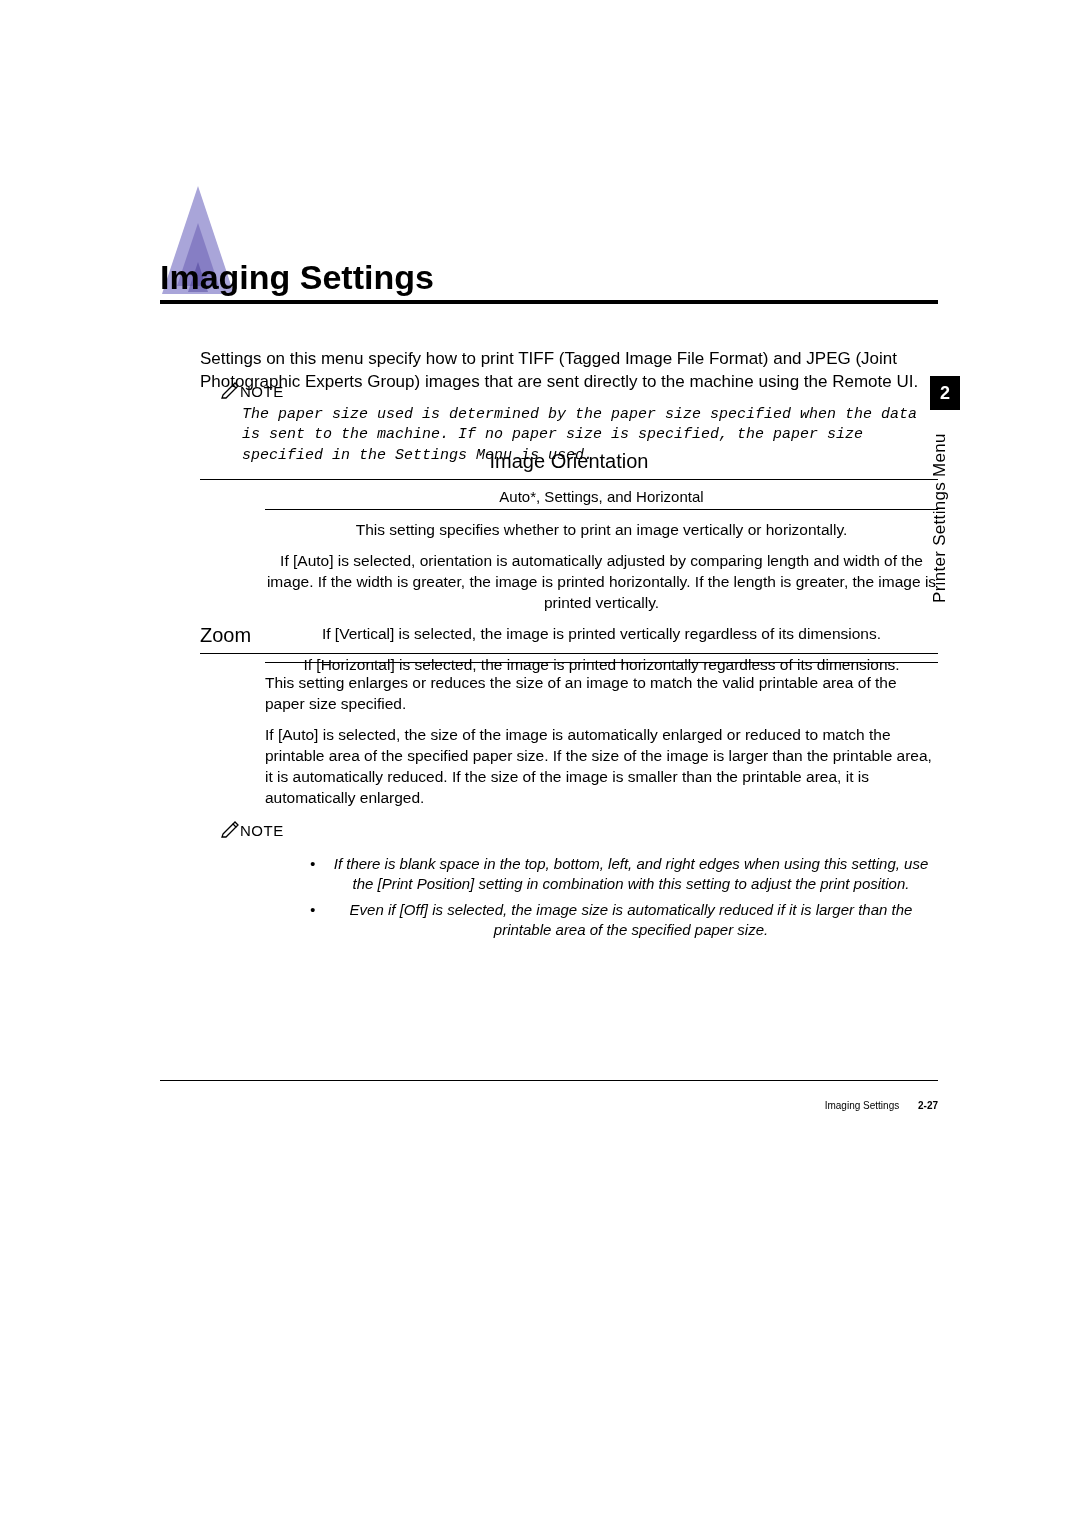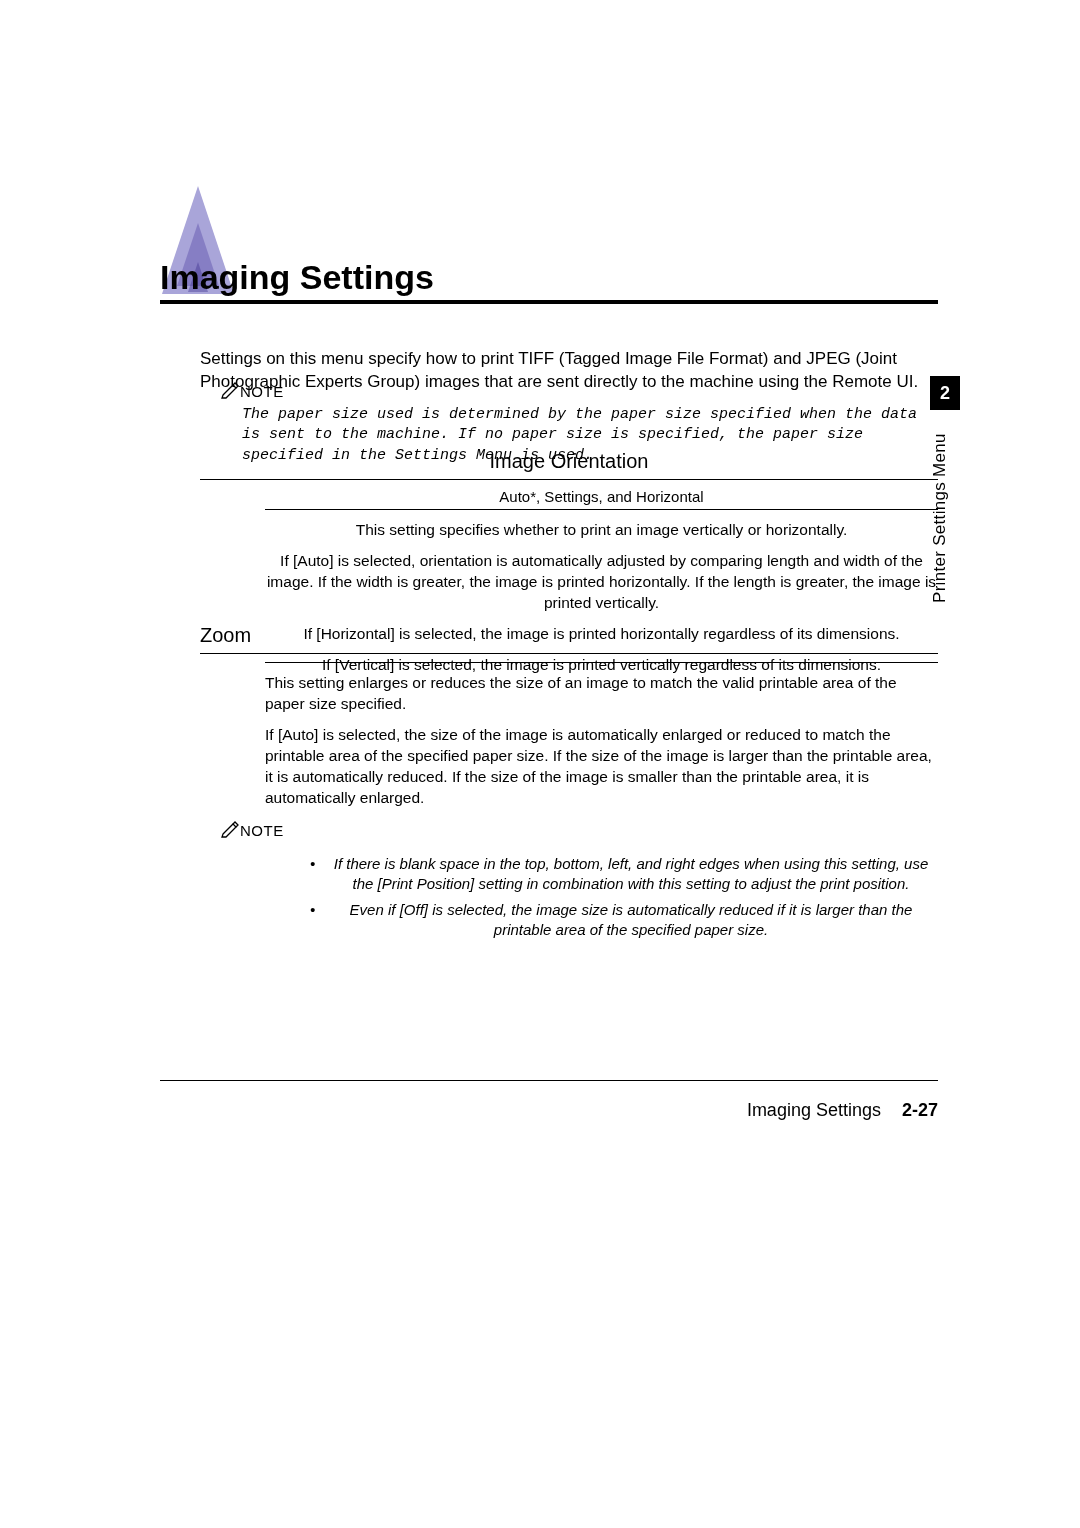--- a/index.html
+++ b/index.html
@@ -206,21 +206,21 @@
     top: 1080px;
     width: 778px;
     height: 1px;
     background: #000;
   }
   .footer {
     position: absolute;
     top: 1100px;
     left: 160px;
     width: 778px;
-    font-size: 18px;
+    font-size: 10px;
     text-align: right;
   }
   .footer .pn { font-weight: bold; margin-left: 16px; }
 </style>
 </head>
 <body>
 
 <div class="page">
 
   <div class="chapter-triangle"></div>
@@ -246,22 +246,22 @@
   </div>
 
   <div class="section1">
     <div class="subhead">Image Orientation</div>
     <div class="subrule"></div>
     <div class="indent">
       <div class="options-row">Auto*, Settings, and Horizontal</div>
       <div class="options-underline"></div>
       <div class="body-text">This setting specifies whether to print an image vertically or horizontally.</div>
       <div class="body-text">If [Auto] is selected, orientation is automatically adjusted by comparing length and width of the image. If the width is greater, the image is printed horizontally. If the length is greater, the image is printed vertically.</div>
+      <div class="body-text">If [Vertical] is selected, the image is printed vertically regardless of its dimensions.</div>
       <div class="body-text">If [Horizontal] is selected, the image is printed horizontally regardless of its dimensions.</div>
-      <div class="body-text">If [Vertical] is selected, the image is printed vertically regardless of its dimensions.</div>
     </div>
   </div>
 
   <div class="section2">
     <div class="subhead">Zoom</div>
     <div class="subrule"></div>
     <div class="indent">
       <div class="options-underline"></div>
       <div class="body-text">This setting enlarges or reduces the size of an image to match the valid printable area of the paper size specified.</div>
       <div class="body-text">If [Auto] is selected, the size of the image is automatically enlarged or reduced to match the printable area of the specified paper size. If the size of the image is larger than the printable area, it is automatically reduced. If the size of the image is smaller than the printable area, it is automatically enlarged.</div>

